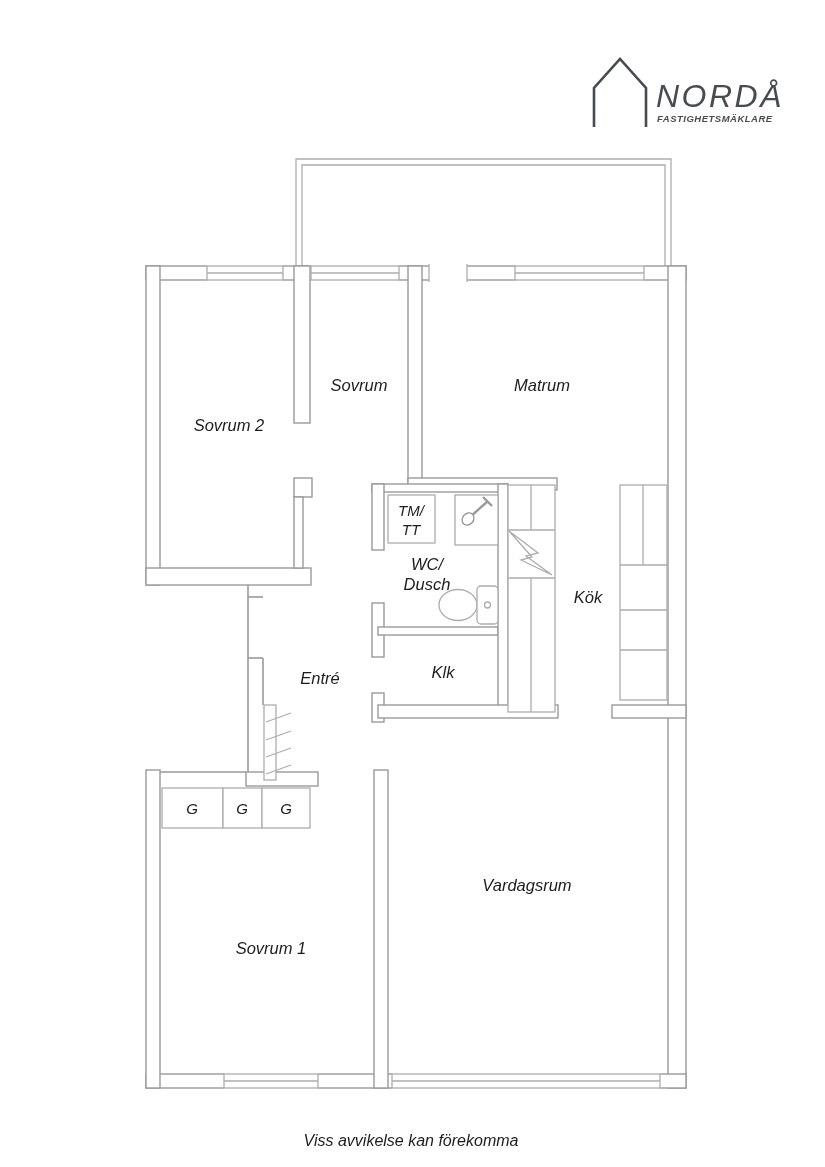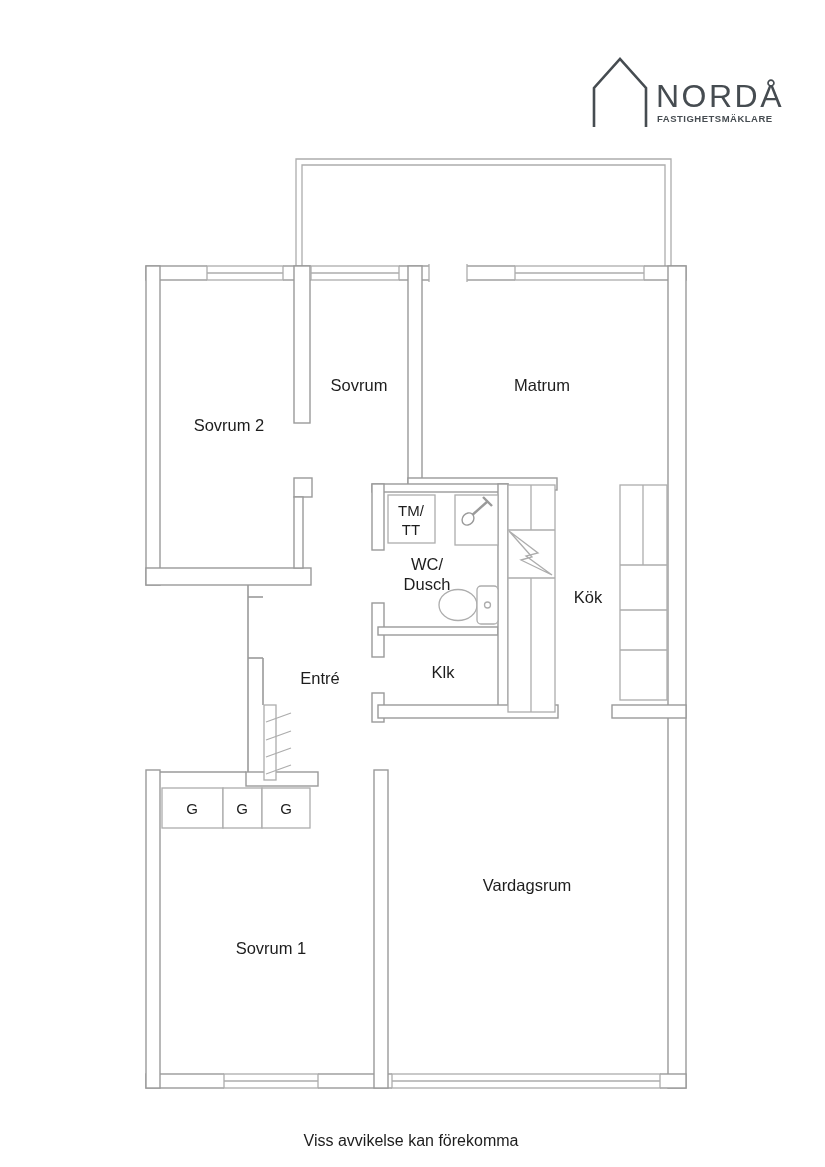--- a/index.html
+++ b/index.html
@@ -9,20 +9,21 @@
     --logo:#464c51;
     --bg:#ffffff;
   }
   html,body{margin:0;padding:0;background:#fff;}
   .page{
     position:relative;
     width:825px;height:1167px;
     background:var(--bg);
     font-family:"Liberation Sans", sans-serif;
     overflow:hidden;
+    font-style:italic;
   }
   svg{position:absolute;inset:0;}
   
   .wall{fill:#ffffff;stroke:var(--wall);stroke-width:1.4;}
   .wline{stroke:var(--wall);stroke-width:1.6;fill:none;}
   .thin{stroke:var(--thin);stroke-width:1.3;fill:none;}
   .thinw{stroke:var(--thin);stroke-width:1.3;fill:#ffffff;}
   .mask{fill:#ffffff;stroke:none;}
   .lbl{fill:var(--text);font-size:16.5px;text-anchor:middle;}
   .lbl-s{fill:var(--text);font-size:15px;text-anchor:middle;}

